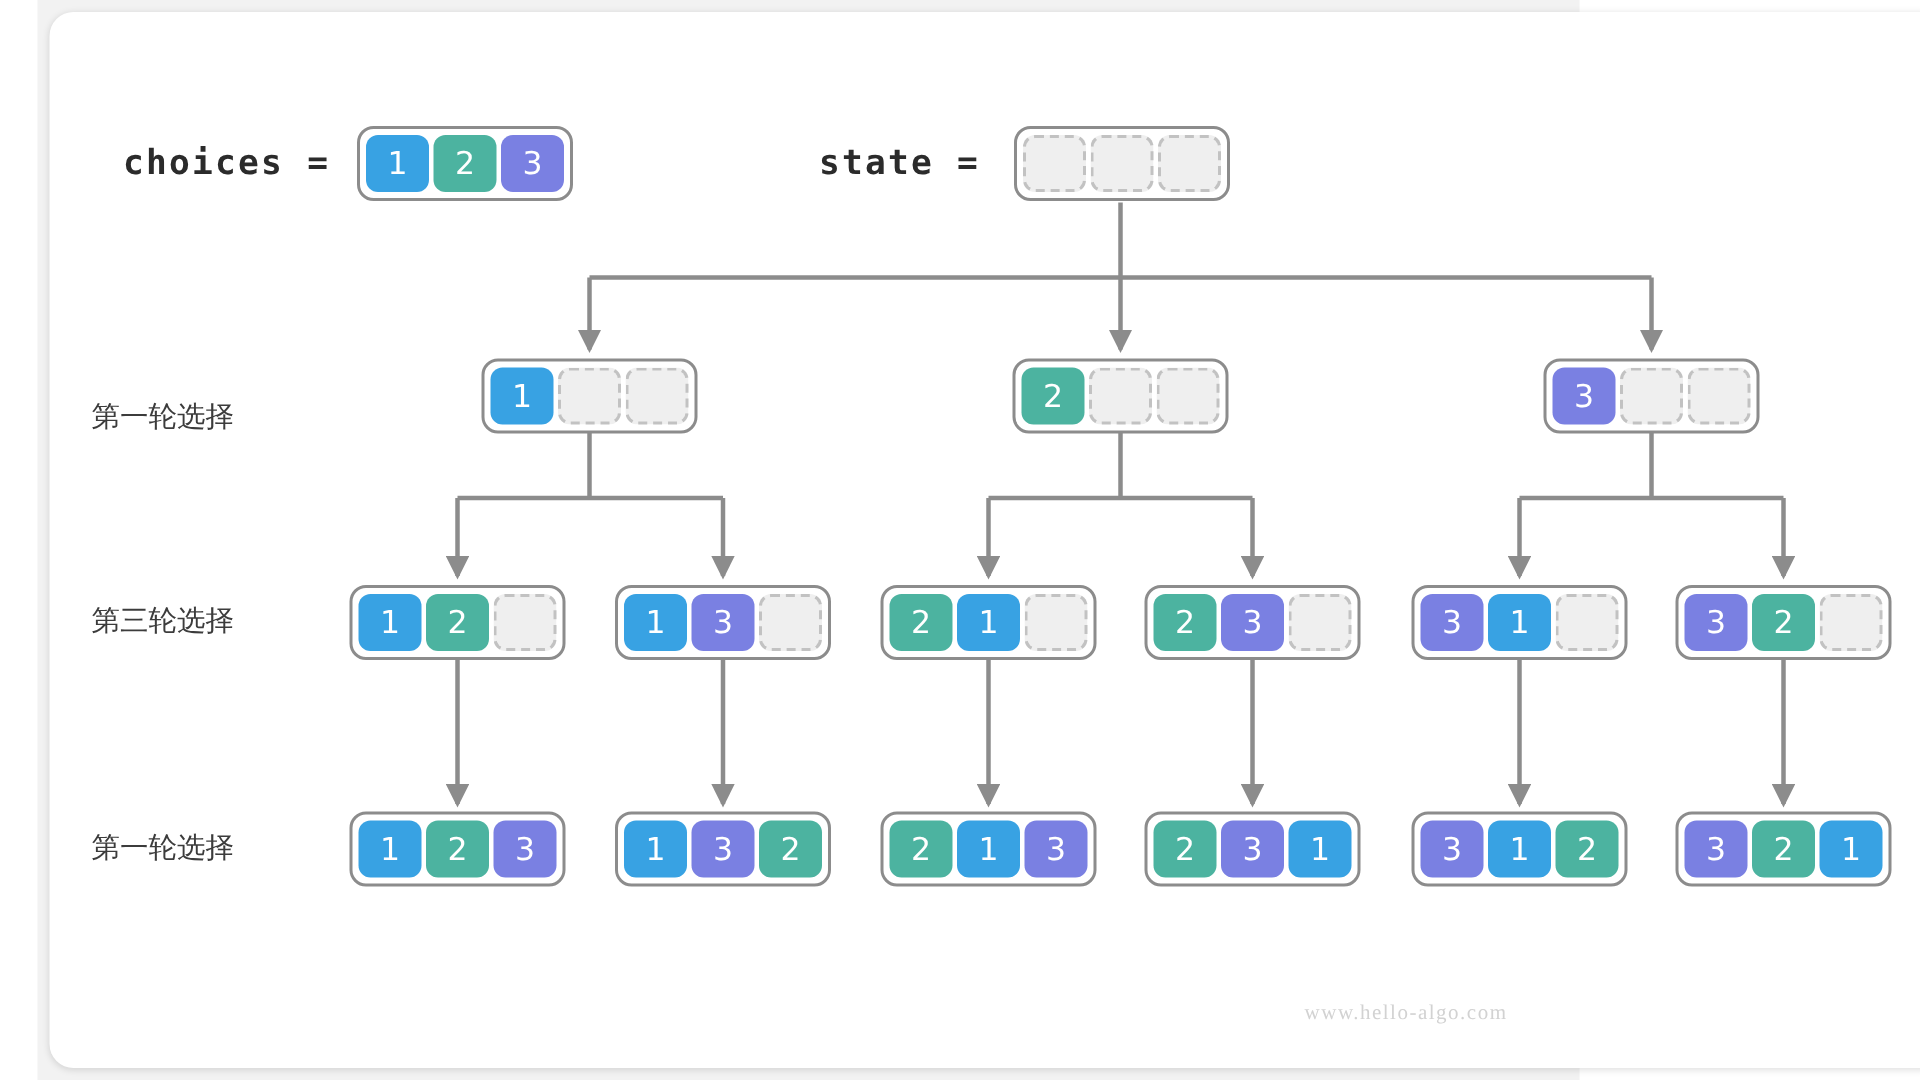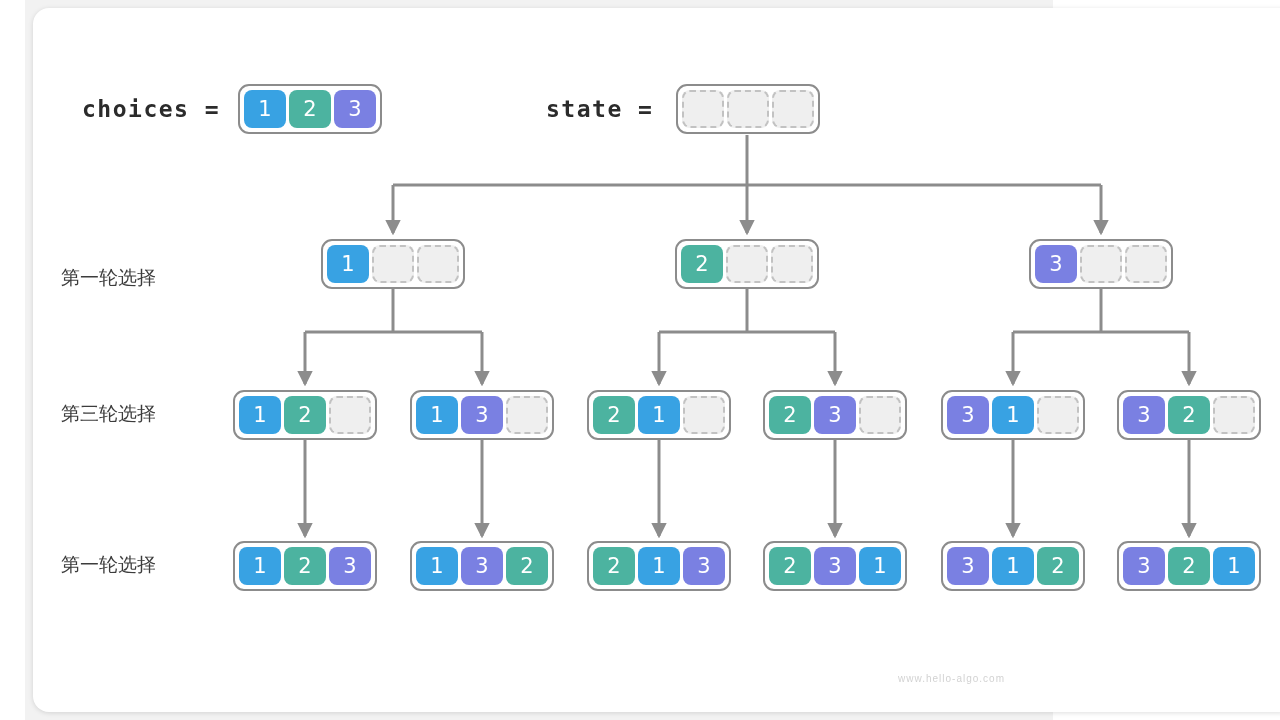--- a/index.html
+++ b/index.html
@@ -83,22 +83,22 @@
   .cell.empty {
     background: #efefef;
     border: 2px dashed #c2c2c2;
     color: transparent;
   }
 
   .watermark {
     position: absolute;
     right: 48px;
     bottom: 36px;
-    font-family: Liberation Sans, sans-serif;
-    font-size: 10px;
+    font-family: Liberation Serif, serif;
+    font-size: 14px;
     color: #d2d2d2;
     letter-spacing: 1px;
   }
 </style>
 </head>
 <body>
 
 <div id="canvas">
   <div id="card"></div>
 

